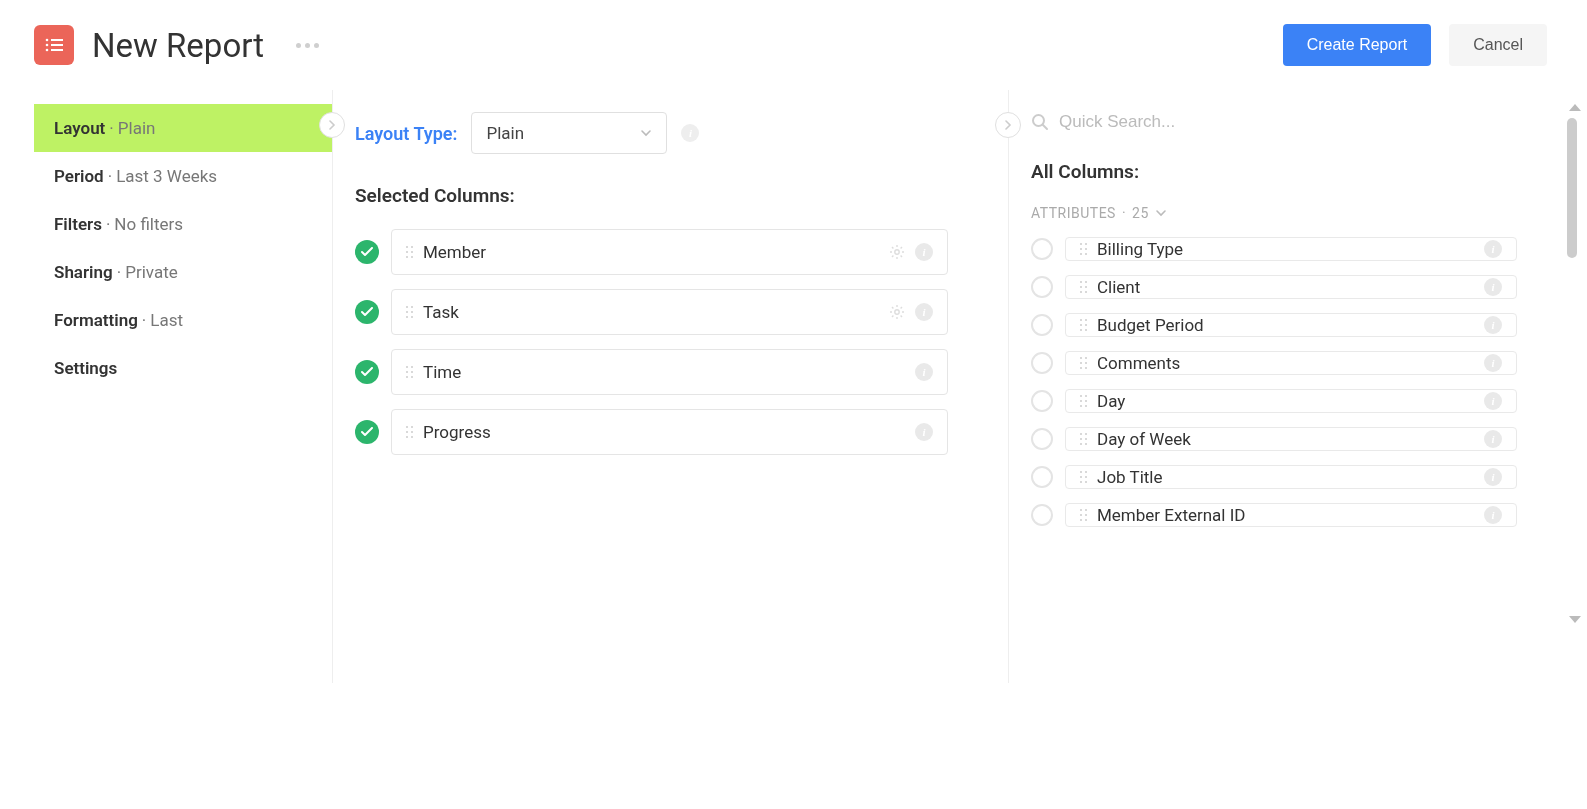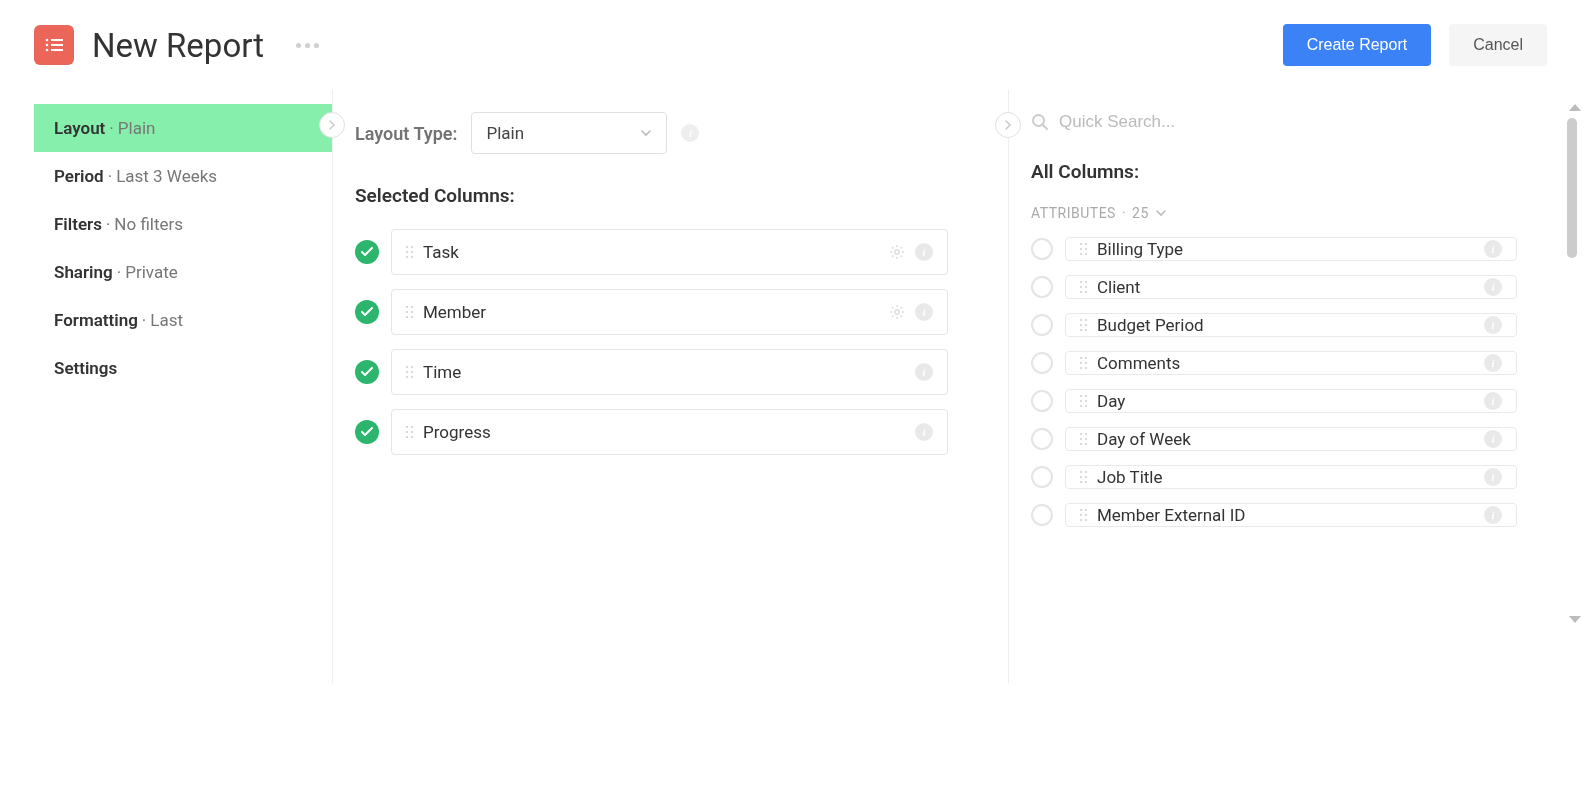--- a/index.html
+++ b/index.html
@@ -55,21 +55,21 @@
   }
   .side-item {
     padding: 14px 20px;
     font-size: 17px;
     display: flex;
     align-items: center;
     cursor: pointer;
     border-radius: 0;
   }
   .side-item.active {
-    background: #86efac;
+    background: #bef264;
   }
   .side-label { font-weight: 600; color: #333; }
   .side-sep { color: #777; margin: 0 4px; }
   .side-value { color: #777; font-weight: 400; }
   
   .panel-divider {
     position: relative;
     width: 1px;
     background: #eee;
     flex-shrink: 0;
@@ -85,21 +85,21 @@
     color: #ccc;
     cursor: pointer;
   }
   
   .panel-mid {
     flex: 1;
     padding: 22px 60px 0 22px;
     min-width: 0;
   }
   .layout-row { display: flex; align-items: center; gap: 14px; margin-bottom: 30px; }
-  .layout-label { font-size: 18px; font-weight: 600; color: #737373; }
+  .layout-label { font-size: 18px; font-weight: 600; color: #3b82f6; }
   .select {
     border: 1px solid #e0e0e0; border-radius: 4px;
     padding: 10px 14px; width: 196px;
     display: flex; align-items: center; justify-content: space-between;
     font-size: 17px; color: #444; cursor: pointer;
   }
   .info-icon {
     width: 18px; height: 18px; border-radius: 50%;
     background: #eee; color: #fff;
     display: flex; align-items: center; justify-content: center;
@@ -249,20 +249,56 @@
           <span>Plain</span>
           <svg width="12" height="12" viewBox="0 0 12 12">
               <path d="M2 4 L6 8 L10 4" stroke="#bbb" stroke-width="1.6" fill="none" stroke-linecap="round"></path>
             </svg>
         </div>
         <div class="info-icon">i</div>
       </div>
 
       <div class="section-title">Selected Columns:</div>
       <div class="col-list" id="selected-list">
+          <div class="col-row">
+            <div class="check-on">
+              <svg width="12" height="10" viewBox="0 0 12 10">
+                <path d="M1 5 L4 8 L11 1" stroke="#fff" stroke-width="2" fill="none" stroke-linecap="round" stroke-linejoin="round"></path>
+              </svg>
+            </div>
+            <div class="col-box">
+              <div class="drag-handle">
+                <span></span>
+                <span></span>
+                <span></span>
+                <span></span>
+                <span></span>
+                <span></span>
+              </div>
+              <span class="col-name">Member</span>
+              <div class="col-actions">
+                <div class="gear-icon">
+                  <svg width="16" height="16" viewBox="0 0 16 16">
+                    <circle cx="8" cy="8" r="2.2" fill="none" stroke="#ddd" stroke-width="1.4"></circle>
+                    <g stroke="#ddd" stroke-width="1.4">
+                      <line x1="8" y1="1" x2="8" y2="3"></line>
+                      <line x1="8" y1="13" x2="8" y2="15"></line>
+                      <line x1="1" y1="8" x2="3" y2="8"></line>
+                      <line x1="13" y1="8" x2="15" y2="8"></line>
+                      <line x1="3" y1="3" x2="4.4" y2="4.4"></line>
+                      <line x1="11.6" y1="11.6" x2="13" y2="13"></line>
+                      <line x1="3" y1="13" x2="4.4" y2="11.6"></line>
+                      <line x1="11.6" y1="4.4" x2="13" y2="3"></line>
+                    </g>
+                  </svg>
+                </div>
+                <div class="row-info">i</div>
+              </div>
+            </div>
+          </div>
           <div class="col-row">
             <div class="check-on">
               <svg width="12" height="10" viewBox="0 0 12 10">
                 <path d="M1 5 L4 8 L11 1" stroke="#fff" stroke-width="2" fill="none" stroke-linecap="round" stroke-linejoin="round"></path>
               </svg>
             </div>
             <div class="col-box">
               <div class="drag-handle">
                 <span></span>
                 <span></span>
@@ -300,56 +336,20 @@
             </div>
             <div class="col-box">
               <div class="drag-handle">
                 <span></span>
                 <span></span>
                 <span></span>
                 <span></span>
                 <span></span>
                 <span></span>
               </div>
-              <span class="col-name">Member</span>
-              <div class="col-actions">
-                <div class="gear-icon">
-                  <svg width="16" height="16" viewBox="0 0 16 16">
-                    <circle cx="8" cy="8" r="2.2" fill="none" stroke="#ddd" stroke-width="1.4"></circle>
-                    <g stroke="#ddd" stroke-width="1.4">
-                      <line x1="8" y1="1" x2="8" y2="3"></line>
-                      <line x1="8" y1="13" x2="8" y2="15"></line>
-                      <line x1="1" y1="8" x2="3" y2="8"></line>
-                      <line x1="13" y1="8" x2="15" y2="8"></line>
-                      <line x1="3" y1="3" x2="4.4" y2="4.4"></line>
-                      <line x1="11.6" y1="11.6" x2="13" y2="13"></line>
-                      <line x1="3" y1="13" x2="4.4" y2="11.6"></line>
-                      <line x1="11.6" y1="4.4" x2="13" y2="3"></line>
-                    </g>
-                  </svg>
-                </div>
-                <div class="row-info">i</div>
-              </div>
-            </div>
-          </div>
-          <div class="col-row">
-            <div class="check-on">
-              <svg width="12" height="10" viewBox="0 0 12 10">
-                <path d="M1 5 L4 8 L11 1" stroke="#fff" stroke-width="2" fill="none" stroke-linecap="round" stroke-linejoin="round"></path>
-              </svg>
-            </div>
-            <div class="col-box">
-              <div class="drag-handle">
-                <span></span>
-                <span></span>
-                <span></span>
-                <span></span>
-                <span></span>
-                <span></span>
-              </div>
               <span class="col-name">Time</span>
               <div class="col-actions">
                 <div class="row-info">i</div>
               </div>
             </div>
           </div>
           <div class="col-row">
             <div class="check-on">
               <svg width="12" height="10" viewBox="0 0 12 10">
                 <path d="M1 5 L4 8 L11 1" stroke="#fff" stroke-width="2" fill="none" stroke-linecap="round" stroke-linejoin="round"></path>

